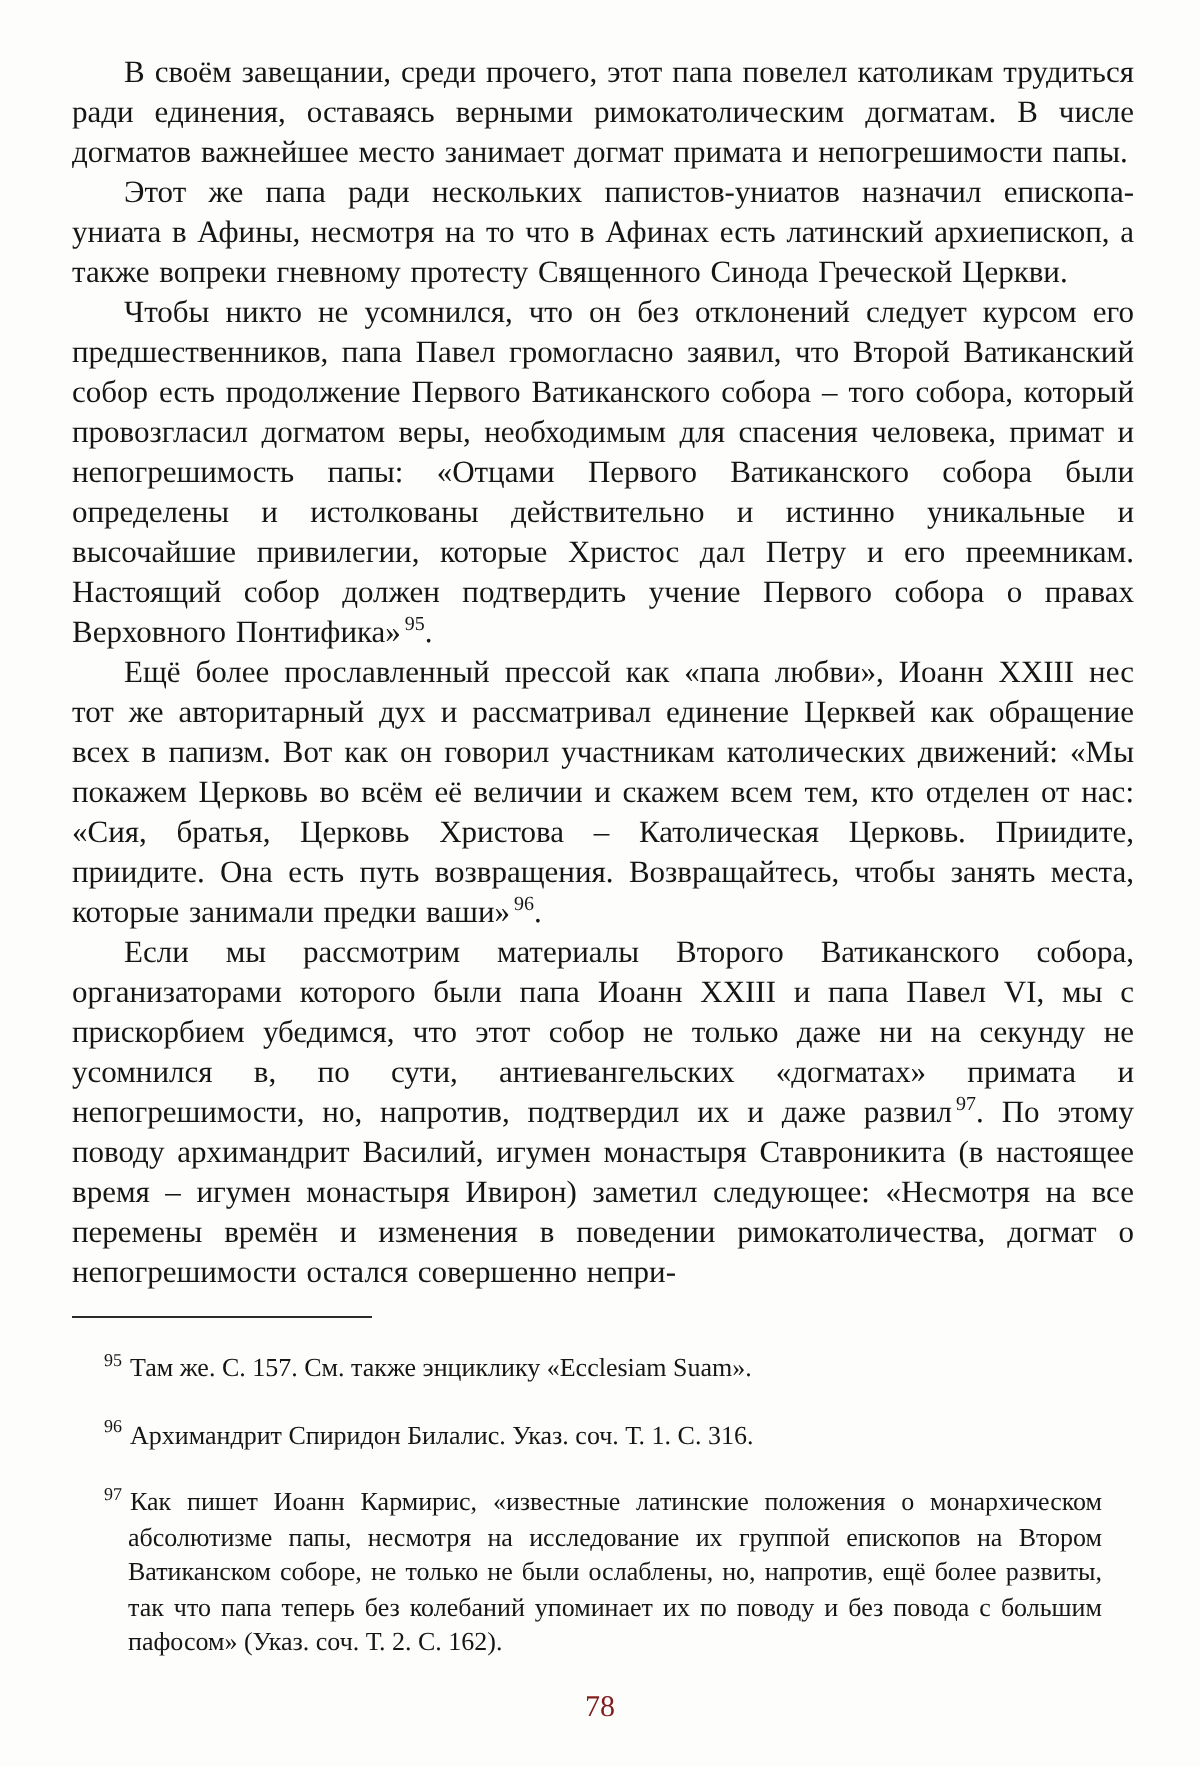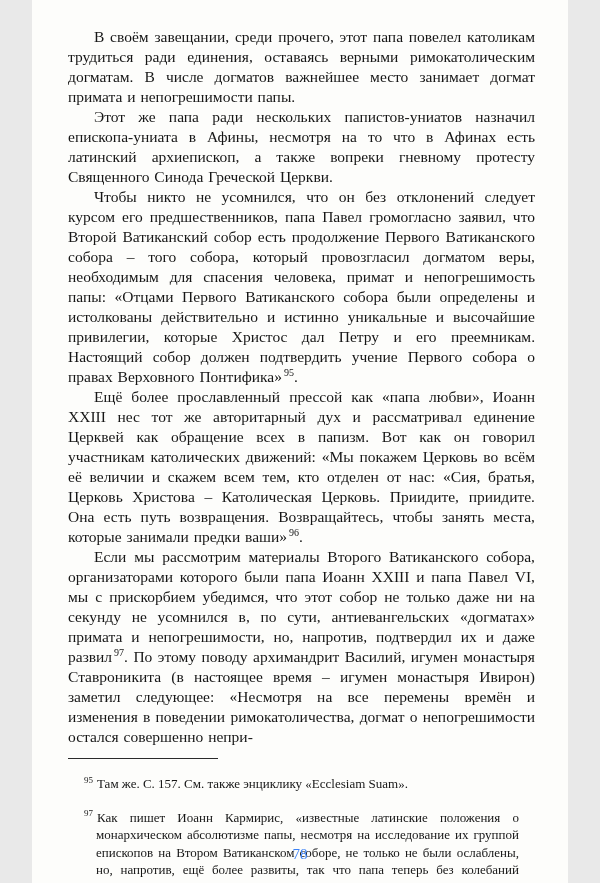--- a/index.html
+++ b/index.html
@@ -2,21 +2,21 @@
 <html lang="ru"><head>
 <meta charset="utf-8">
 <style>
   html, body {
     margin: 0;
     padding: 0;
     background: #e9e9e9;
   }
   .page {
     position: relative;
-    width: 536px;
+    width: 600px;
     height: 883px;
     margin: 0 auto;
     background: #fdfdfb;
     box-sizing: border-box;
     padding: 27px 33px 0 36px;
     font-family: "Liberation Serif", "DejaVu Serif", serif;
     color: #161616;
     overflow: hidden;
   }
   .main-text p {
@@ -55,21 +55,21 @@
     vertical-align: super;
     margin-right: 4px;
   }
   .page-number {
     position: absolute;
     left: 0;
     right: 0;
     bottom: 20px;
     text-align: center;
     font-size: 15px;
-    color: #3b82f6;
+    color: #7f1d1d;
     margin-top: 11px;
   }
 </style>
 </head>
 <body>
 
 <div class="page">
 
   <div class="main-text">
 
@@ -84,20 +84,21 @@
     <p><span>Если мы рассмотрим материалы Второго Ватиканского собора, организаторами которого были папа Иоанн XXIII и папа Павел VI, мы с прискорбием убедимся, что этот собор не только даже ни на секунду не усомнился в, по сути, антиевангельских «догматах» примата и непогрешимости, но, напротив, подтвердил их и даже развил</span><sup class="fnref">97</sup><span>. По этому поводу архимандрит Василий, игумен монастыря Ставроникита (в настоящее время – игумен монастыря Ивирон) заметил следующее: «Несмотря на все перемены времён и изменения в поведении римокатоличества, догмат о непогрешимости остался совершенно непри-</span></p>
 
   </div>
 
   <div class="footnote-separator"></div>
 
   <div class="footnotes">
 
     <p class="footnote"><sup class="fnnum">95</sup><span>Там же. С. 157. См. также энциклику «Ecclesiam Suam».</span></p>
 
+    <p class="footnote"><sup class="fnnum">96</sup><span>Архимандрит Спиридон Билалис. Указ. соч. Т. 1. С. 316.</span></p>
 
     <p class="footnote"><sup class="fnnum">97</sup><span>Как пишет Иоанн Кармирис, «известные латинские положения о монархическом абсолютизме папы, несмотря на исследование их группой епископов на Втором Ватиканском соборе, не только не были ослаблены, но, напротив, ещё более развиты, так что папа теперь без колебаний упоминает их по поводу и без повода с большим пафосом» (Указ. соч. Т. 2. С. 162).</span></p>
 
   </div>
 
   <div class="page-number">78</div>
 
 </div>
 
 </body></html>

